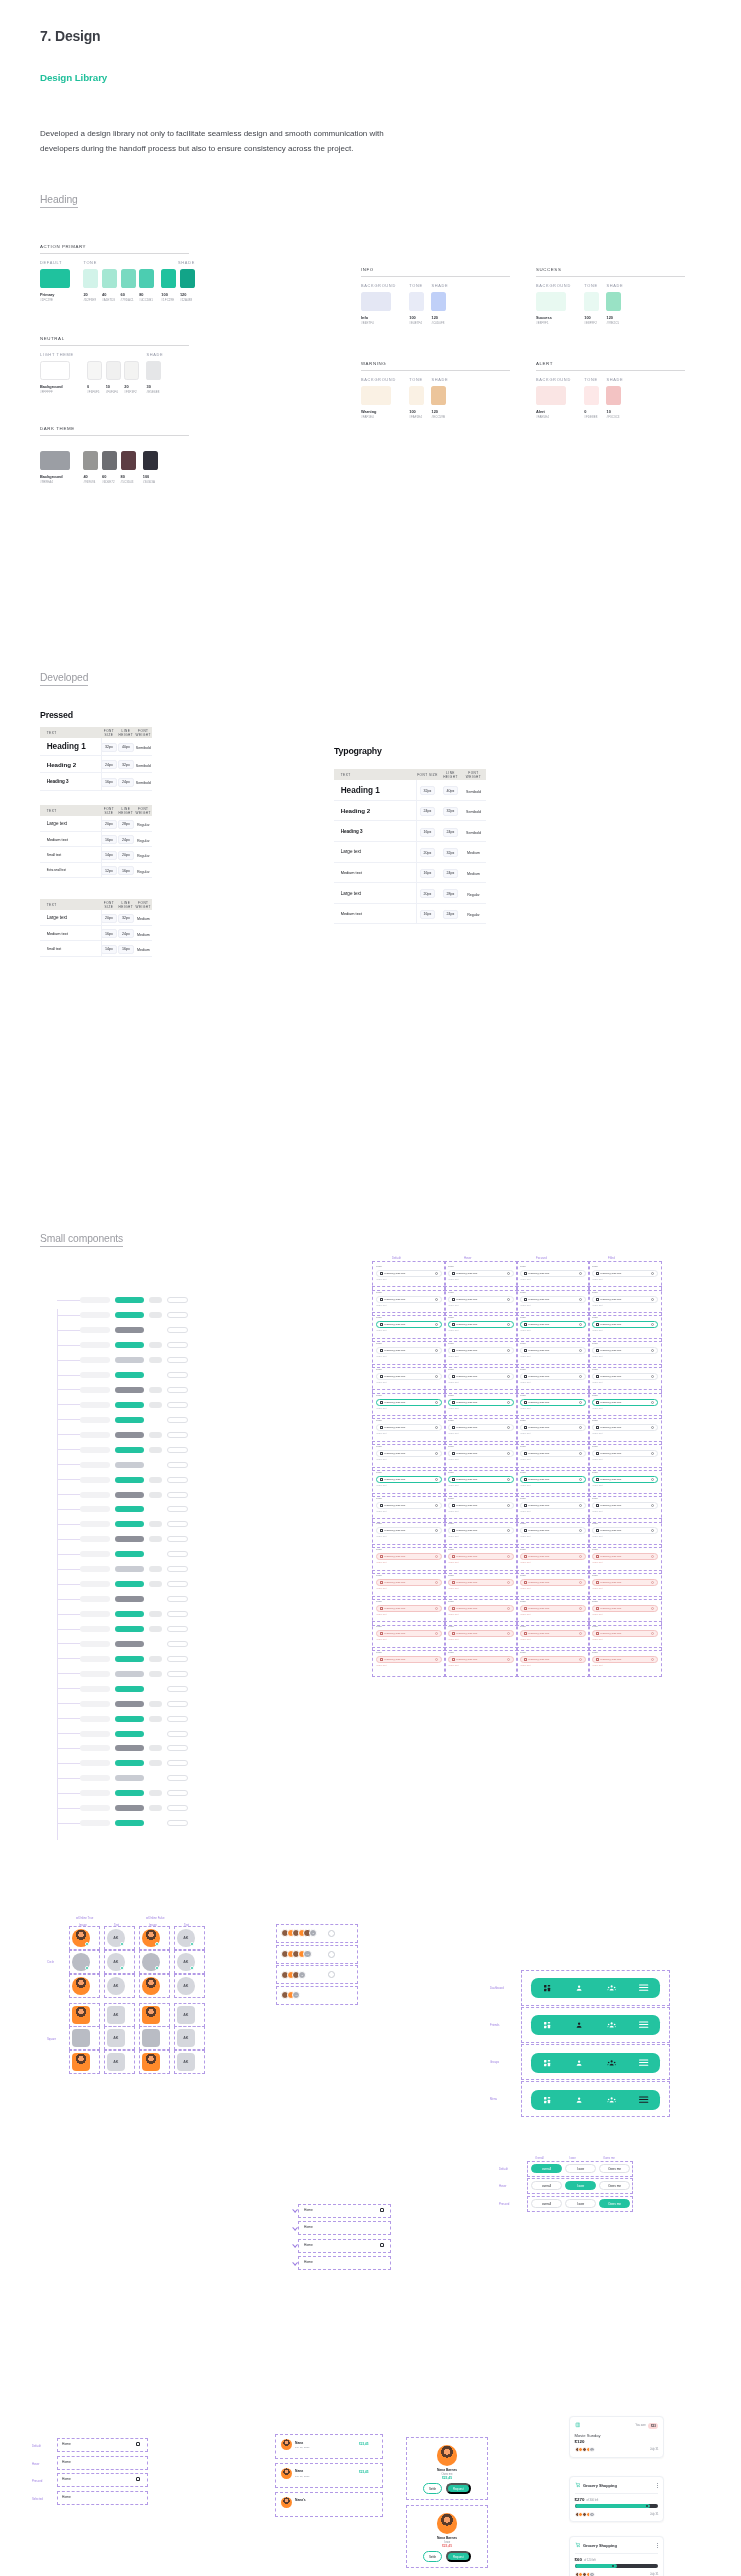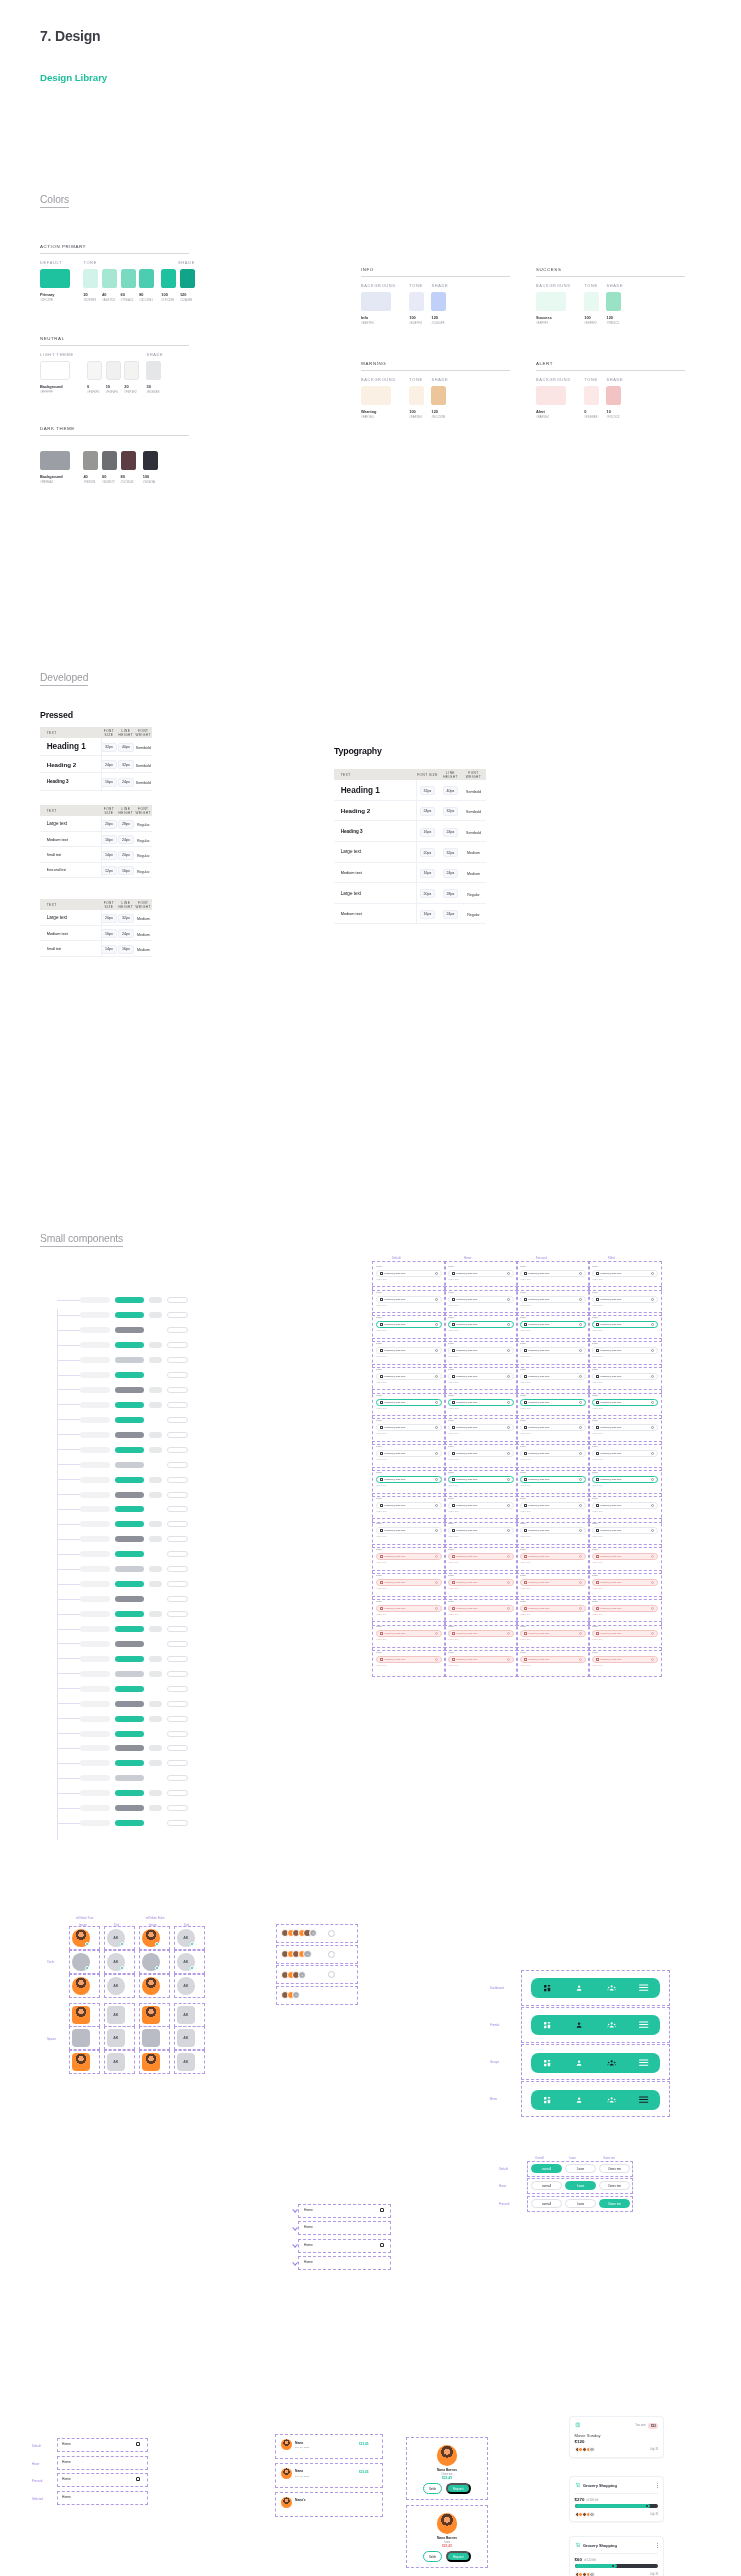--- a/index.html
+++ b/index.html
@@ -164,22 +164,23 @@
 
   .colhdr { position: absolute; font-size: 2.8px; color: #9b7ce0; }
 </style>
 </head>
 <body>
 
 <div class="page">
 
   <div class="h-title">7. Design</div>
   <div class="h-sub">Design Library</div>
-
-  <div class="sec-head" style="left:40px; top:194px;">Colors</div>
+  <div class="h-body">Developed a design library not only to facilitate seamless design and smooth communication with developers during the handoff process but also to ensure consistency across the project.</div>
+
+  <div class="sec-head" style="left:40px; top:194px;">Heading</div>
 
   <div id="colors-host">
       <div class="cpanel" style="left:40px;top:244px;width:149px;">
         <div class="cp-title">ACTION PRIMARY</div>
         <div class="cp-rule"></div>
         <div class="cp-cols">
           <div class="cp-group" style="margin-right:13.4px;">
             <span class="cp-grouplbl">DEFAULT</span>
             <div class="cp-swatches">
               <div class="sw" style="width:30px;">

